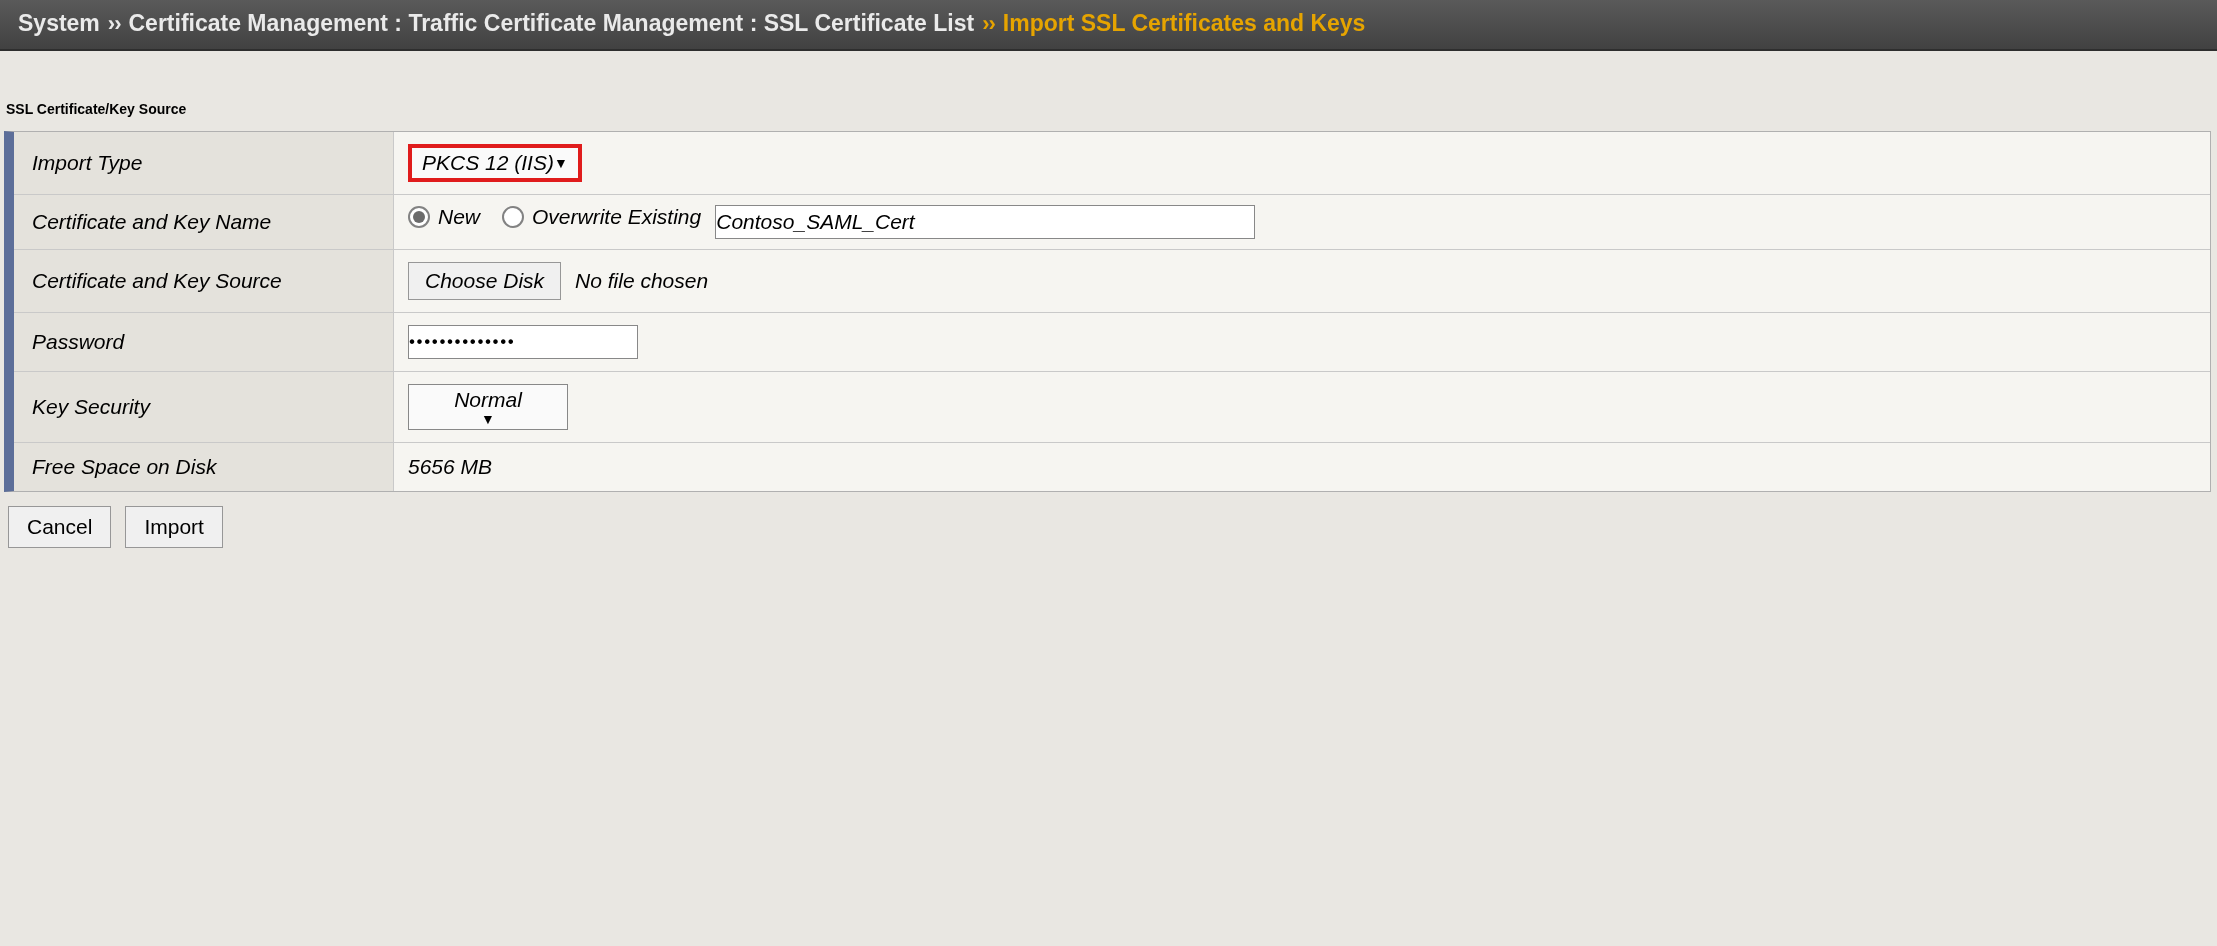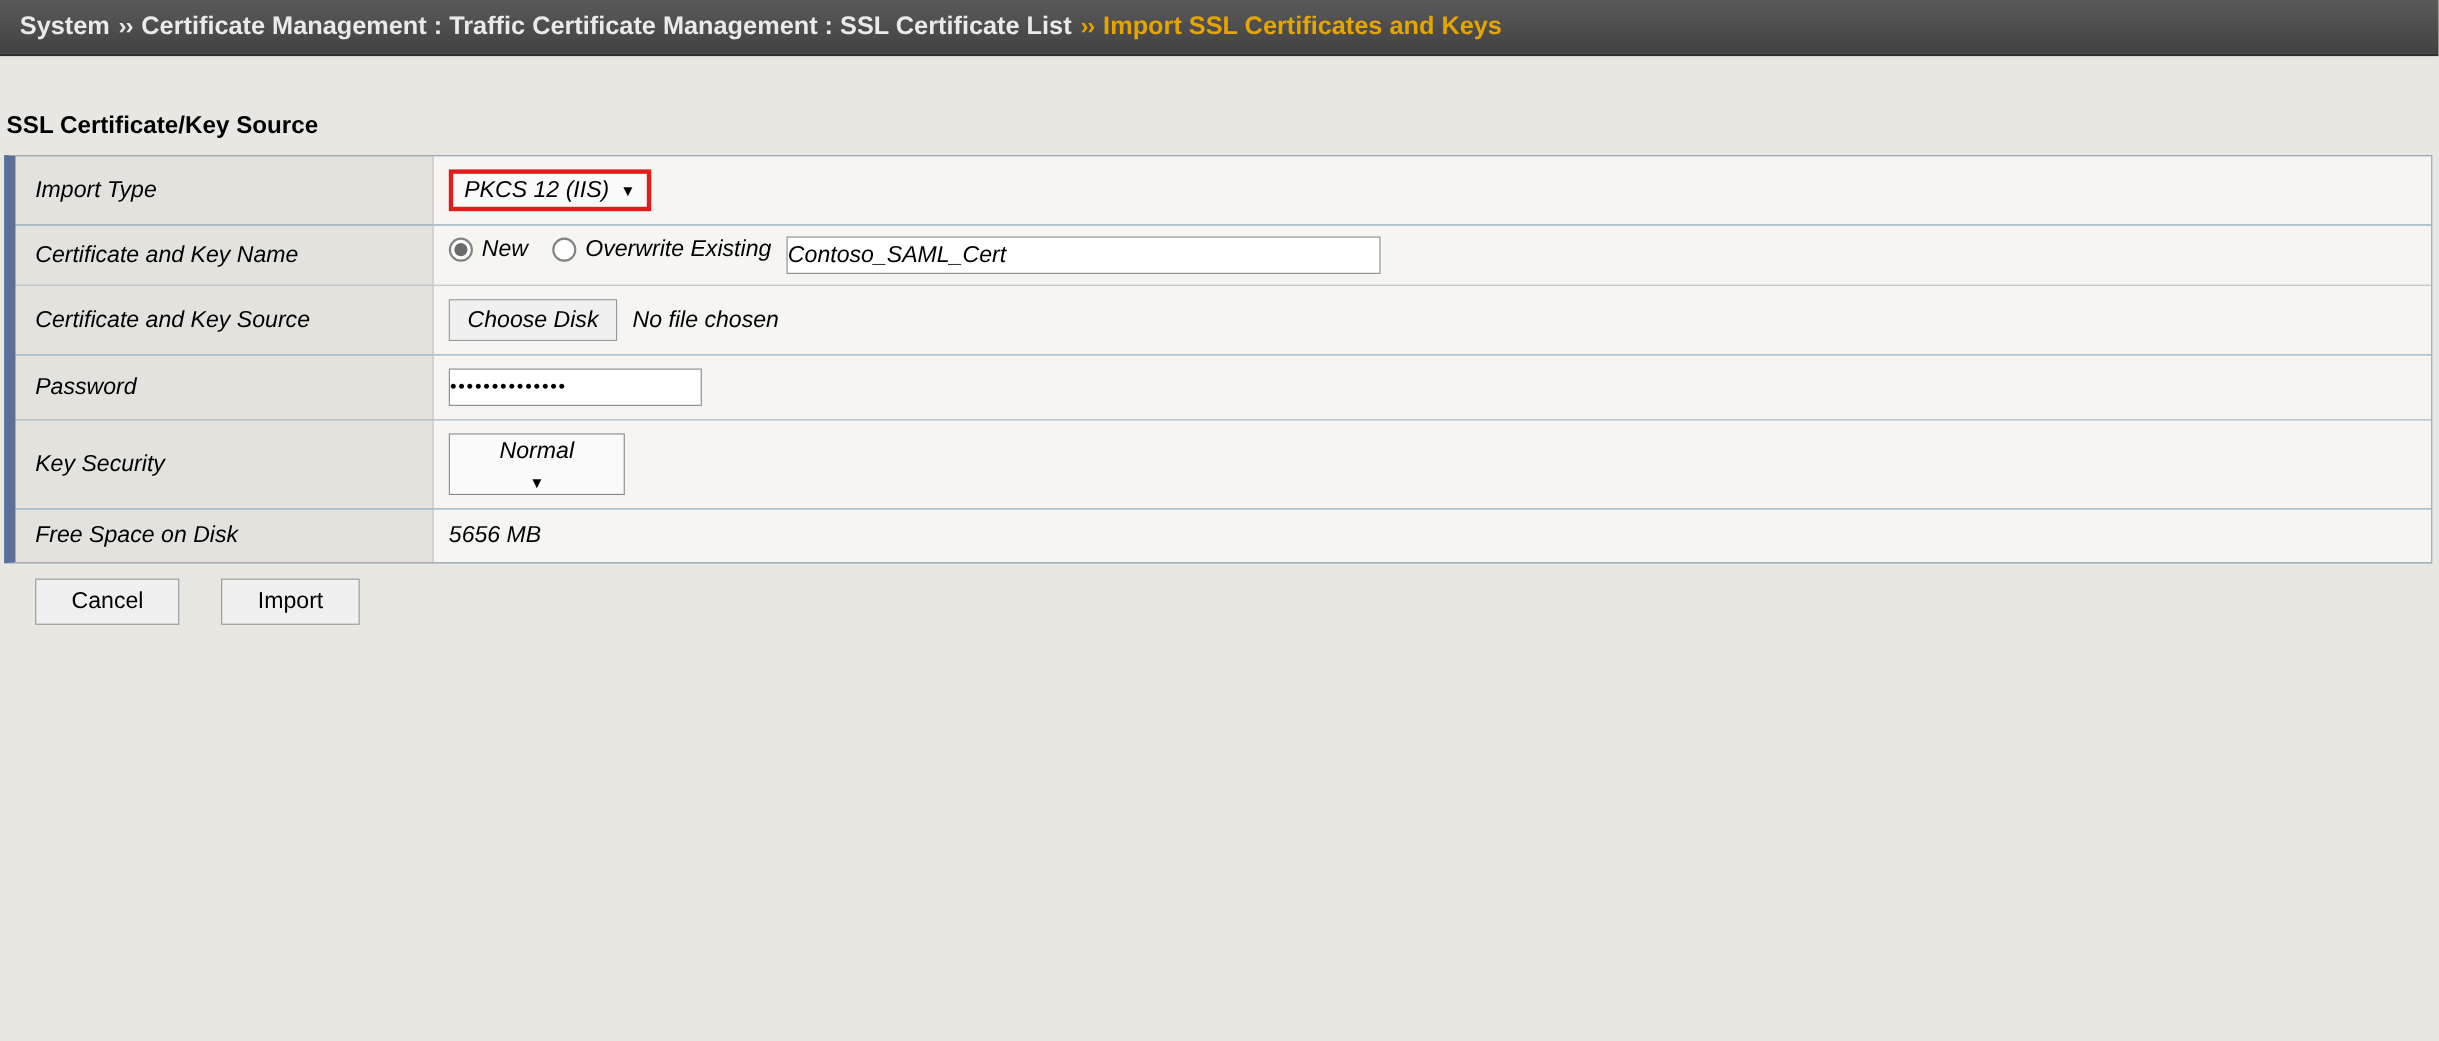--- a/index.html
+++ b/index.html
@@ -20,21 +20,21 @@
     gap: 8px;
     font-size: 23px;
     font-weight: bold;
   }
   .breadcrumb .bc-link { color: #eaeaea; }
   .breadcrumb .bc-sep  { color: #eaeaea; font-size: 22px; letter-spacing: -1px;}
   .breadcrumb .bc-sep.accent { color: #e6a400; }
   .breadcrumb .bc-current { color: #e6a400; }
   .page-body { padding: 0 0 0 0; }
   .section-title {
-    font-size: 22px;
+    font-size: 14px;
     font-weight: bold;
     padding: 50px 6px 10px 6px;
   }
   .form-table-wrap {
     margin: 4px 6px 0 4px;
     border: 1px solid #b0b0b0;
     border-left: 10px solid #5c6e99;
     background: #0369a1;
     font-style: italic;
   }
@@ -62,21 +62,21 @@
   .value-cell.multi { padding-top:10px; padding-bottom:10px;}
   .radio-row { display:flex; align-items:center; gap:8px;}
   .radio {
     width:22px; height:22px; border:2px solid #828282; border-radius:50%;
     background:#fff; display:inline-flex; align-items:center; justify-content:center;
   }
   .radio.checked::after{
     content:""; width:12px; height:12px; background:#6b6b6b; border-radius:50%;
   }
   .select-box {
-    display:inline-flex; align-items:center; gap:10px;
+    display:inline-flex; align-items:center; 
     border:1px solid #888; background:#fafafa;
     padding:3px 10px 3px 10px;
     font-size:21px;
   }
   .select-box .chev { font-size:14px; line-height:1; }
   .hl-red { border:4px solid #e01c1c; }
   .text-input {
     display:inline-block;
     border:1px solid #888;
     background:#fff;
@@ -92,24 +92,23 @@
     border:1px solid #979797;
     background:#f0f0f0;
     padding:6px 16px;
     font-size:21px;
     cursor:pointer;
   }
   .action-bar { padding: 14px 8px; display:flex; gap:14px;}
   .action-btn {
     border:1px solid #979797;
     background:#f0f0f0;
-    padding:8px 32px;
+    padding:8px 18px;
     font-size:21px;
     cursor:pointer;
-    margin-left:24px;
   }
 </style>
 </head>
 <body>
 
 <div class="breadcrumb">
   <span class="bc-link">System</span>
   <span class="bc-sep">››</span>
   <span class="bc-link">Certificate Management : Traffic Certificate Management : SSL Certificate List</span>
   <span class="bc-sep accent">››</span>

